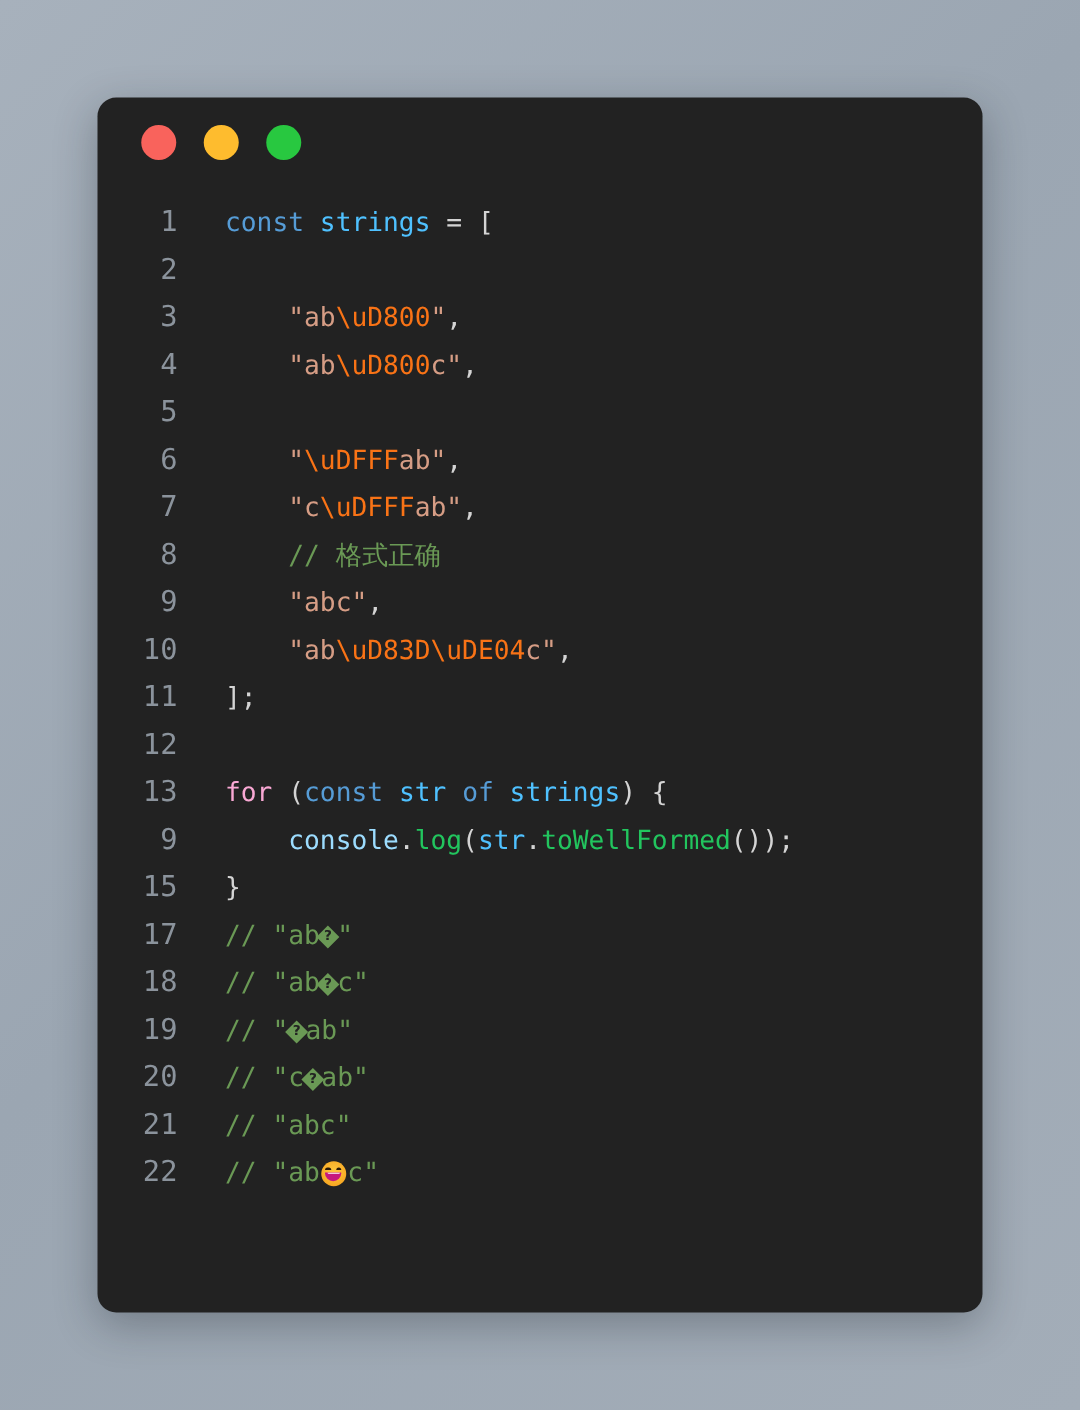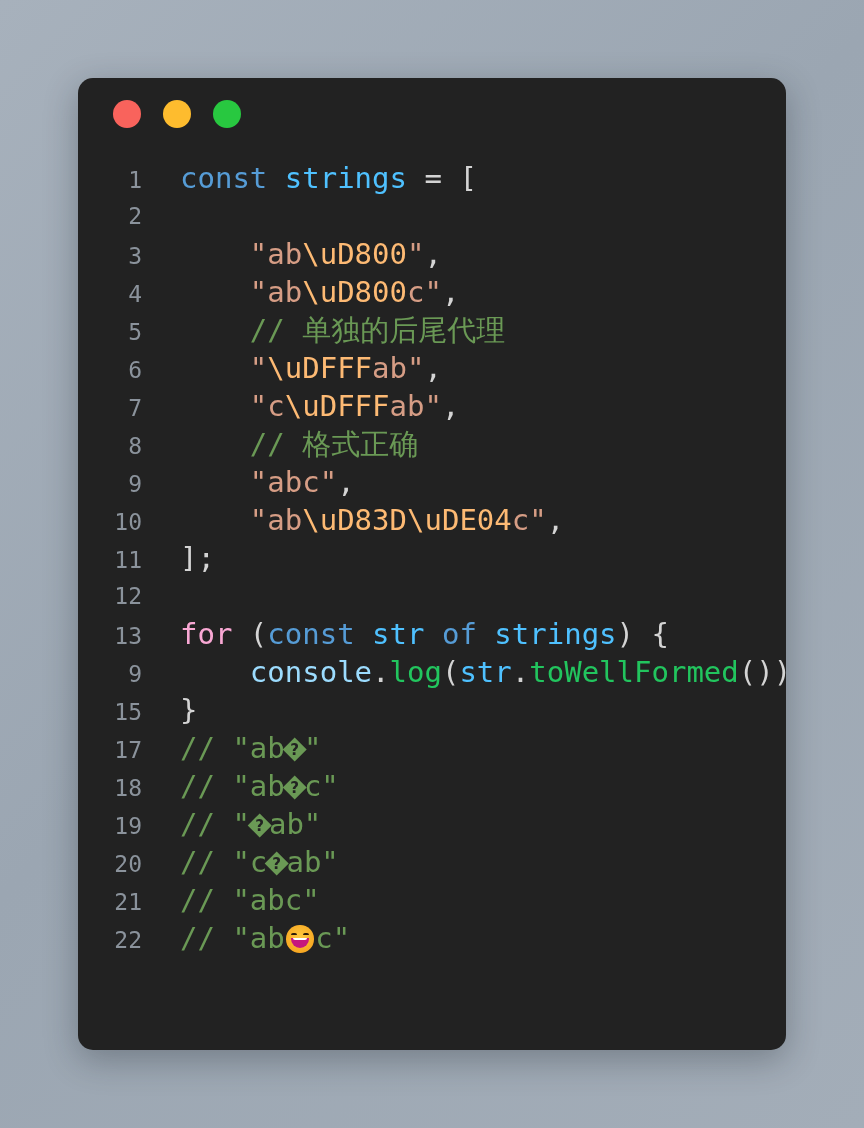--- a/index.html
+++ b/index.html
@@ -79,32 +79,32 @@
     color: #8b939c;
     padding-right: 0;
     -moz-user-select: none;
     user-select: none;
     font-size: 23px;
   }
 
   .linecode {
     padding-left: 38px;
     white-space: pre;
-    font-size: 29px;
+    font-size: 21px;
     color: #d4d4d4;
   }
 
   
   .t-kw       { color: #569cd6; }
   .t-kwctrl   { color: #f9a8d4; }
   .t-var      { color: #9cdcfe; text-align: center; }
   .t-varb     { color: #4fc1ff; }
   .t-fn       { color: #22c55e; }
   .t-str      { color: #d69d85; }
-  .t-esc      { color: #fdba74; }
+  .t-esc      { color: #f97316; }
   .t-cmt      { color: #6a9955; }
   .t-plain    { color: #d4d4d4; }
   .t-punct    { color: #d4d4d4; }
 
   .cmt-cjk {
     font-family: "DejaVu Sans", "Liberation Sans", sans-serif;
   }
 
   
   .repl {
@@ -187,21 +187,21 @@
         <span class="dot" style="background: rgb(254, 188, 46);"></span>
         <span class="dot" style="background: rgb(40, 200, 64);"></span>
       </div>
     </div>
 
     <div class="code-area" id="code-area">
         <div class="code-line"><span class="lineno">1</span><span class="linecode"><span class="t-kw">const</span><span class="t-plain"> </span><span class="t-varb">strings</span><span class="t-plain"> </span><span class="t-punct">=</span><span class="t-plain"> </span><span class="t-punct">[</span></span></div>
         <div class="code-line"><span class="lineno">2</span></div>
         <div class="code-line"><span class="lineno">3</span><span class="linecode"><span class="t-plain">    </span><span class="t-str">"ab</span><span class="t-esc">\uD800</span><span class="t-str">"</span><span class="t-punct">,</span></span></div>
         <div class="code-line"><span class="lineno">4</span><span class="linecode"><span class="t-plain">    </span><span class="t-str">"ab</span><span class="t-esc">\uD800</span><span class="t-str">c"</span><span class="t-punct">,</span></span></div>
-        <div class="code-line"><span class="lineno">5</span><span class="linecode"><span class="t-plain">    </span><span class="t-cmt">// </span><span class="t-cmt cmt-cjk">单独的后尾代理</span></span></div>
+        <div class="code-line"><span class="lineno">5</span></div>
         <div class="code-line"><span class="lineno">6</span><span class="linecode"><span class="t-plain">    </span><span class="t-str">"</span><span class="t-esc">\uDFFF</span><span class="t-str">ab"</span><span class="t-punct">,</span></span></div>
         <div class="code-line"><span class="lineno">7</span><span class="linecode"><span class="t-plain">    </span><span class="t-str">"c</span><span class="t-esc">\uDFFF</span><span class="t-str">ab"</span><span class="t-punct">,</span></span></div>
         <div class="code-line"><span class="lineno">8</span><span class="linecode"><span class="t-plain">    </span><span class="t-cmt">// </span><span class="t-cmt cmt-cjk">格式正确</span></span></div>
         <div class="code-line"><span class="lineno">9</span><span class="linecode"><span class="t-plain">    </span><span class="t-str">"abc"</span><span class="t-punct">,</span></span></div>
         <div class="code-line"><span class="lineno">10</span><span class="linecode"><span class="t-plain">    </span><span class="t-str">"ab</span><span class="t-esc">\uD83D</span><span class="t-esc">\uDE04</span><span class="t-str">c"</span><span class="t-punct">,</span></span></div>
         <div class="code-line"><span class="lineno">11</span><span class="linecode"><span class="t-punct">];</span></span></div>
         <div class="code-line"><span class="lineno">12</span><span class="linecode"><span class="t-plain"></span></span></div>
         <div class="code-line"><span class="lineno">13</span><span class="linecode"><span class="t-kwctrl">for</span><span class="t-plain"> </span><span class="t-punct">(</span><span class="t-kw">const</span><span class="t-plain"> </span><span class="t-varb">str</span><span class="t-plain"> </span><span class="t-kw">of</span><span class="t-plain"> </span><span class="t-varb">strings</span><span class="t-punct">) {</span></span></div>
         <div class="code-line"><span class="lineno">9</span><span class="linecode"><span class="t-plain">    </span><span class="t-var">console</span><span class="t-punct">.</span><span class="t-fn">log</span><span class="t-punct">(</span><span class="t-varb">str</span><span class="t-punct">.</span><span class="t-fn">toWellFormed</span><span class="t-punct">());</span></span></div>
         <div class="code-line"><span class="lineno">15</span><span class="linecode"><span class="t-punct">}</span></span></div>

